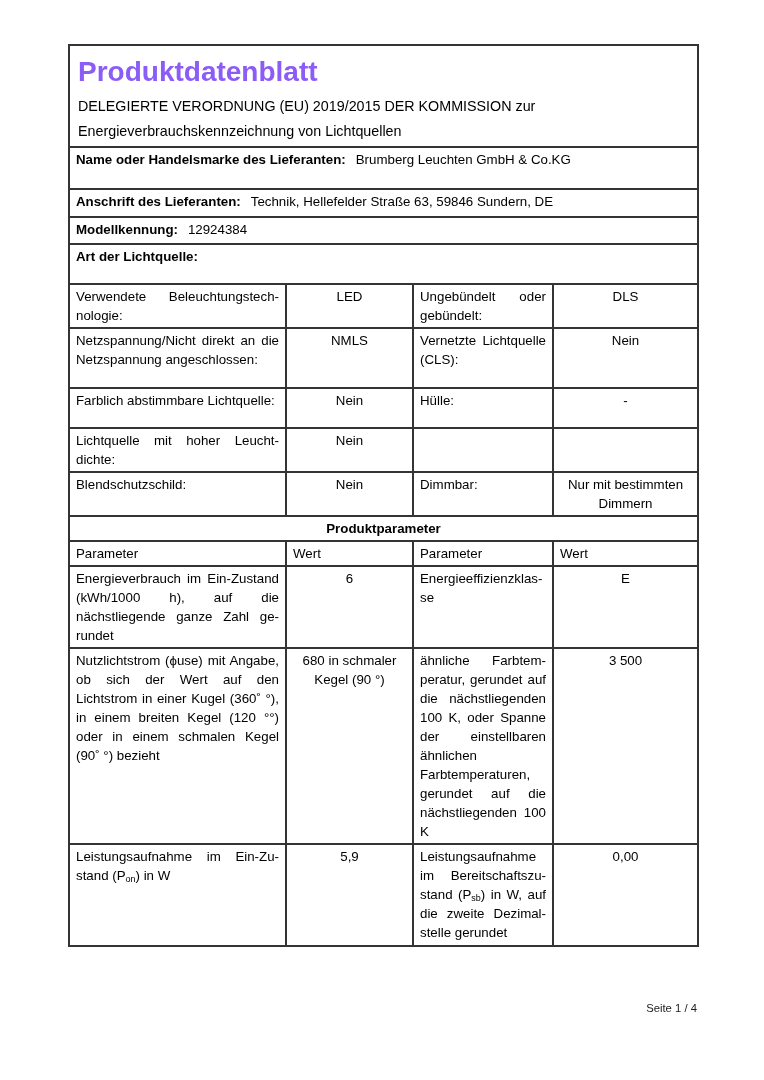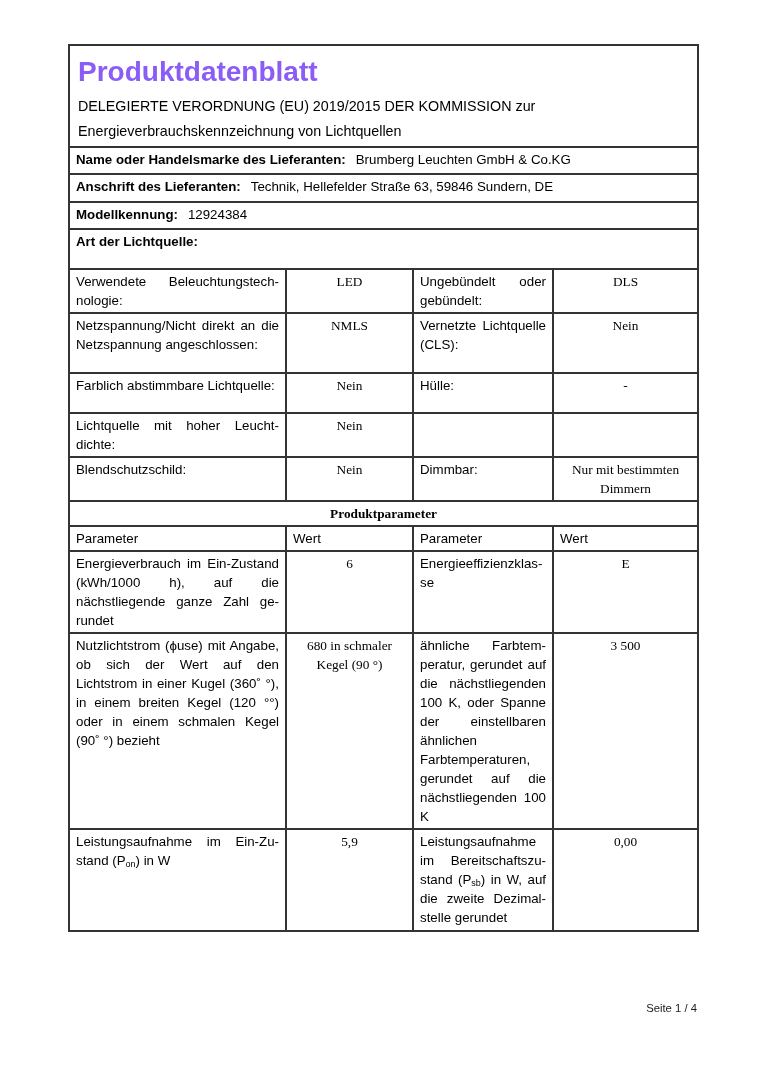--- a/index.html
+++ b/index.html
@@ -12,21 +12,21 @@
   
   .title { font-size:28px; line-height:40px; font-weight:bold; color:#8b5cf6; padding:4px 0 2px 2px; }
   .reg   { font-size:14.3px; line-height:25px; padding-left:2px; }
   td.head-cell { padding:2px 6px 4px 6px; }
   
   td.info { padding-top:4px; }
   .lbl { font-weight:bold; }
   .val { margin-left:10px; }
   
   .j { text-align:justify; }
-  .c { text-align:center;font-family:Liberation Serif, serif; }
+  .c { text-align:center; }
   .b { font-weight:bold; }
   .para2 { margin-top:3px; }
   sub { font-size:9px; line-height:0; vertical-align:-2px; }
   .footer { position:absolute; left:68px; top:1002px; width:629px;
             text-align:right; font-size:11.3px; color:#1c1c1c; }
 </style>
 </head>
 <body>
 
 <div class="sheet">
@@ -40,21 +40,21 @@
 
     <tbody>
         <tr style="height:94px">
       <td colspan="4" class="head-cell">
         <div class="title">Produktdatenblatt</div>
         <div class="reg">DELEGIERTE VERORDNUNG (EU) 2019/2015 DER KOMMISSION zur</div>
         <div class="reg">Energieverbrauchskennzeichnung von Lichtquellen</div>
       </td>
     </tr>
 
-    <tr style="height:27px">
+    <tr style="height:42px">
       <td colspan="4" class="info">
         <span class="lbl">Name oder Handelsmarke des Lieferanten:</span><span class="val">Brumberg Leuchten GmbH &amp; Co.KG</span>
       </td>
     </tr>
     <tr style="height:28px">
       <td colspan="4" class="info">
         <span class="lbl">Anschrift des Lieferanten:</span><span class="val">Technik, Hellefelder Straße 63, 59846 Sundern, DE</span>
       </td>
     </tr>
     <tr style="height:27px">

